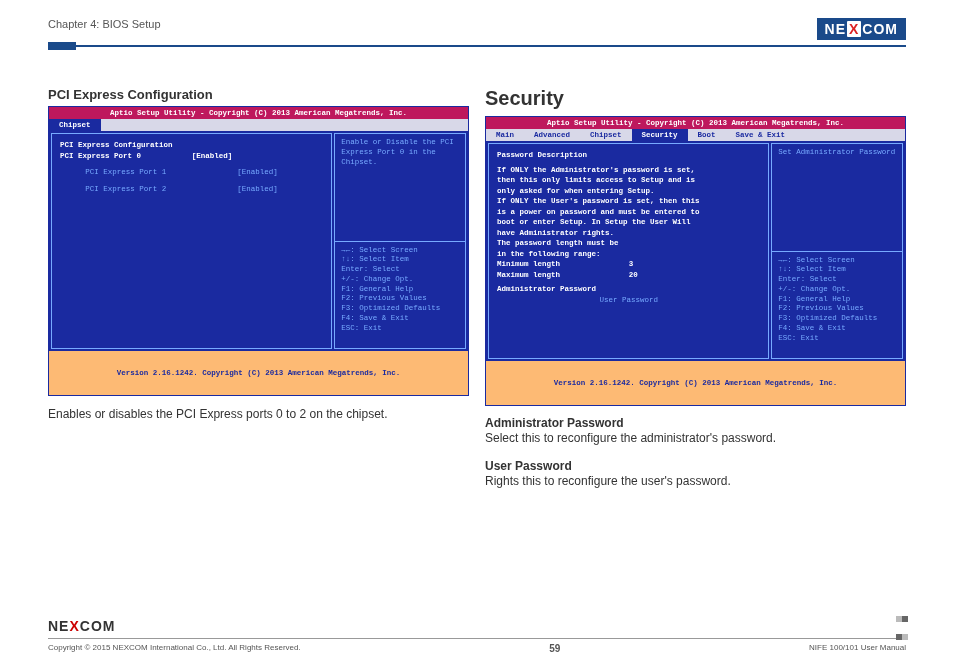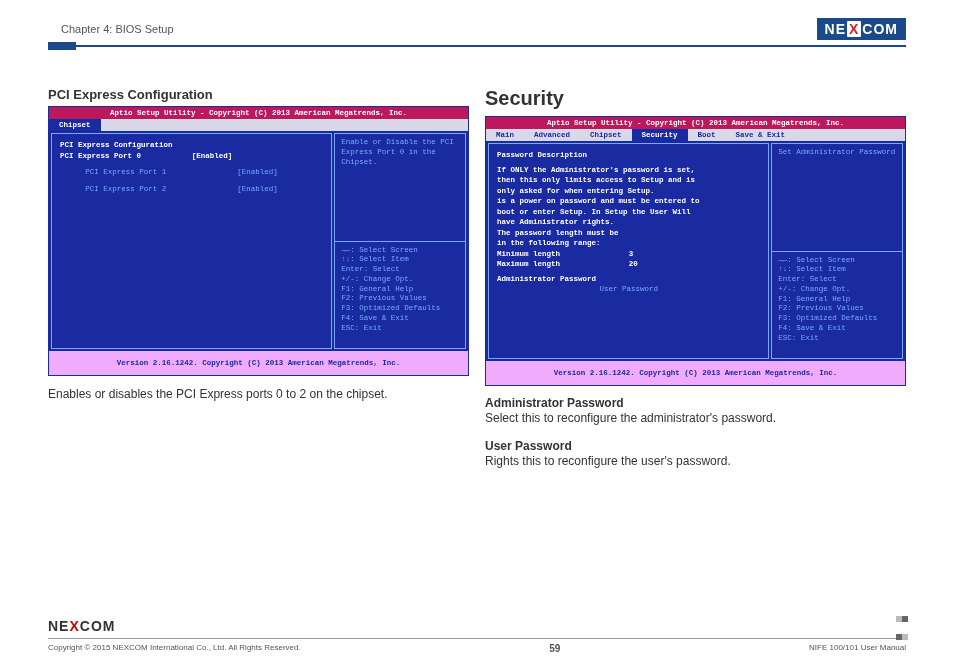--- a/index.html
+++ b/index.html
@@ -8,23 +8,21 @@
     height: 672px;
     background: #fff;
     font-family: "Segoe UI", "Helvetica Neue", Arial, sans-serif;
     color: #333;
     position: relative;
     padding: 18px 48px 0 48px;
   }
   .page-header {
     display: flex;
     justify-content: space-between;
-    align-items: center;
     padding-bottom: 3px;
-    margin-left: 13px;
   }
   .chapter-title { font-size: 11px; color: #555; }
   .logo-nexcom {
     background: #1a4a8a;
     color: #fff;
     font-weight: bold;
     font-size: 14px;
     letter-spacing: 1px;
     padding: 3px 8px;
     display: flex;
@@ -121,24 +119,24 @@
   }
   .bios-keys {
     border: 1px solid #7af;
     border-top: none;
     flex: 1;
     padding: 4px 6px;
     color: #7af;
     line-height: 1.3;
   }
   .bios-bottom {
-    background: #f0abfc;
+    background: #fdba74;
     color: #1a2aa0;
     text-align: center;
-    padding: 8px 0;
+    padding: 18px 0;
     font-weight: bold;
   }
   .bios-main .hl { color: #7af; text-align: center; }
   .bios-main .wh { color: #fff; font-weight: bold; }
   .bios-row { display: flex; }
   .bios-row .lbl { flex: 1; }
   .bios-row .val { flex: 1; }
 
   
   .page-footer {
@@ -251,20 +249,21 @@
         <div class="bios-tab">Boot</div>
         <div class="bios-tab">Save &amp; Exit</div>
       </div>
       <div class="bios-body">
         <div class="bios-main">
           <div class="wh">Password Description</div>
           <div style="height:4px"></div>
           <div class="wh">If ONLY the Administrator's password is set,</div>
           <div class="wh">then this only limits access to Setup and is</div>
           <div class="wh">only asked for when entering Setup.</div>
+          <div class="wh">If ONLY the User's password is set, then this</div>
           <div class="wh">is a power on password and must be entered to</div>
           <div class="wh">boot or enter Setup. In Setup the User Will</div>
           <div class="wh">have Administrator rights.</div>
           <div class="wh">The password length must be</div>
           <div class="wh">in the following range:</div>
           <div class="bios-row">
             <div class="lbl wh">Minimum length</div>
             <div class="val wh">3</div>
           </div>
           <div class="bios-row">

